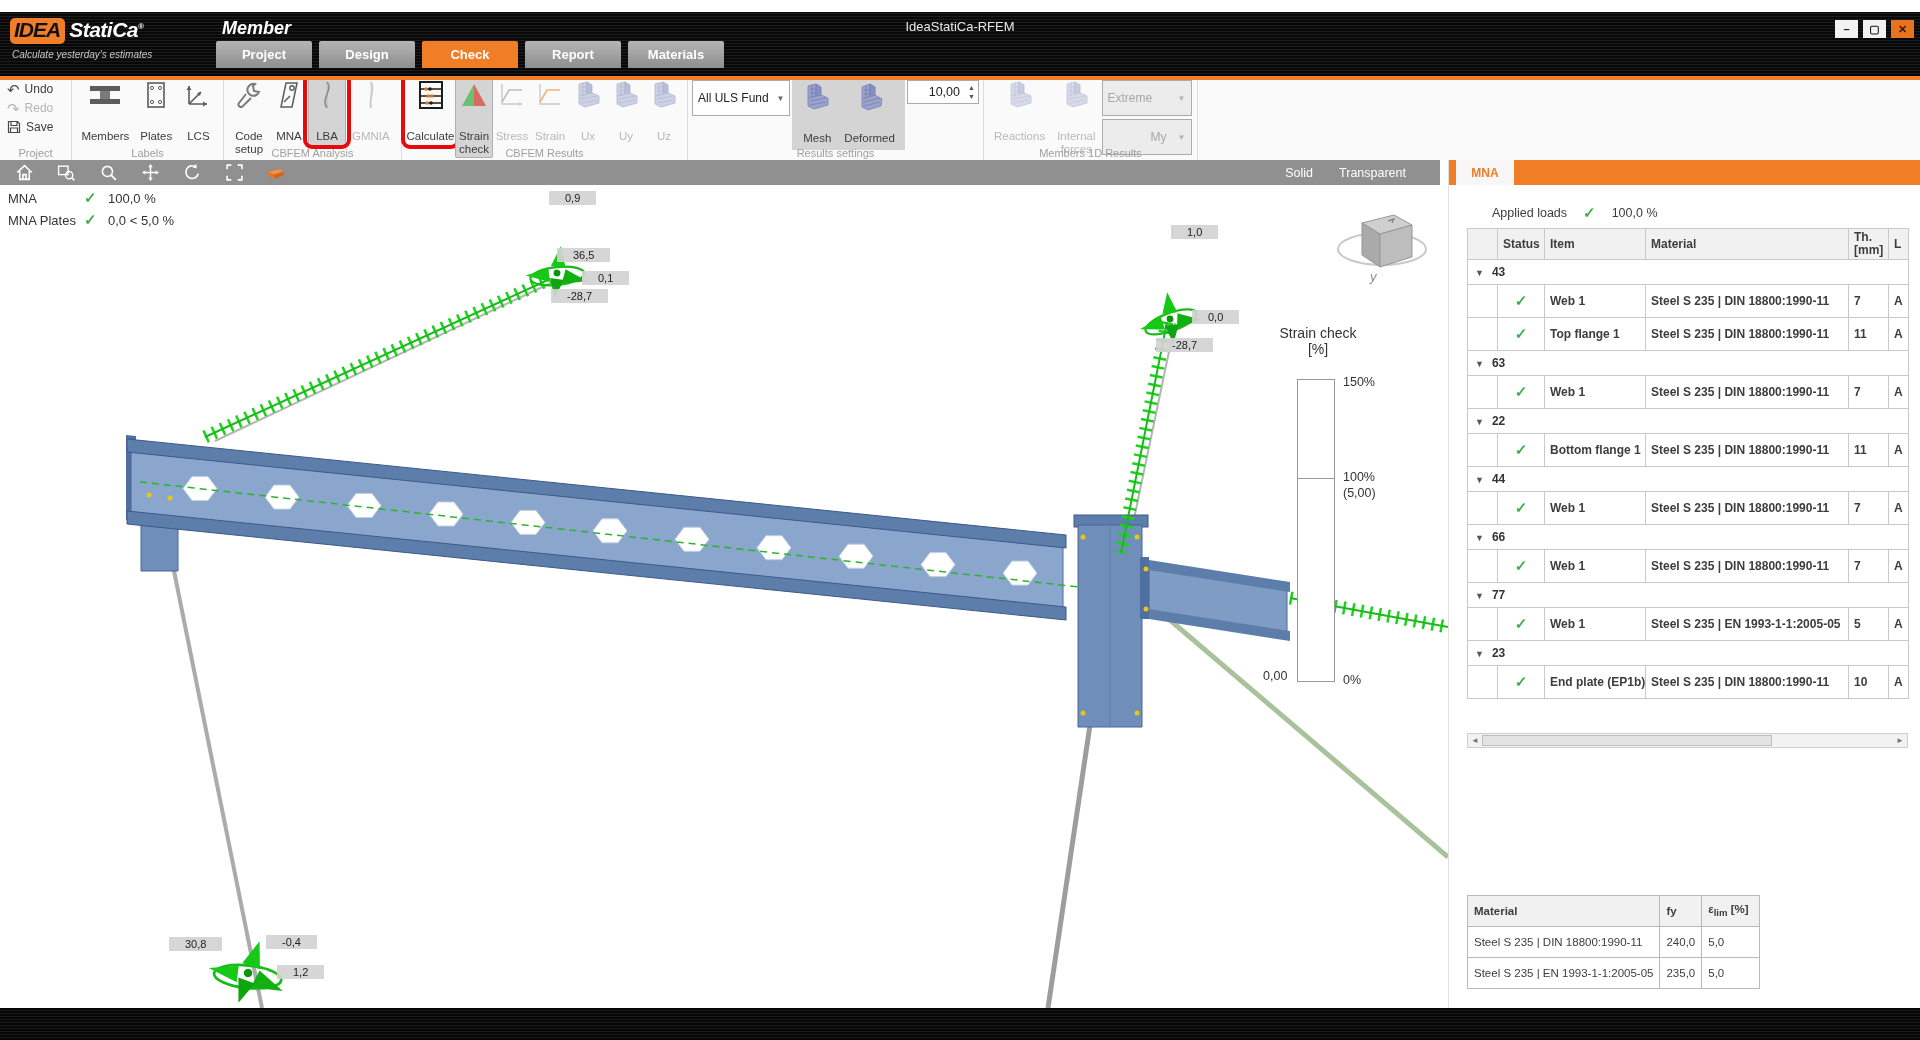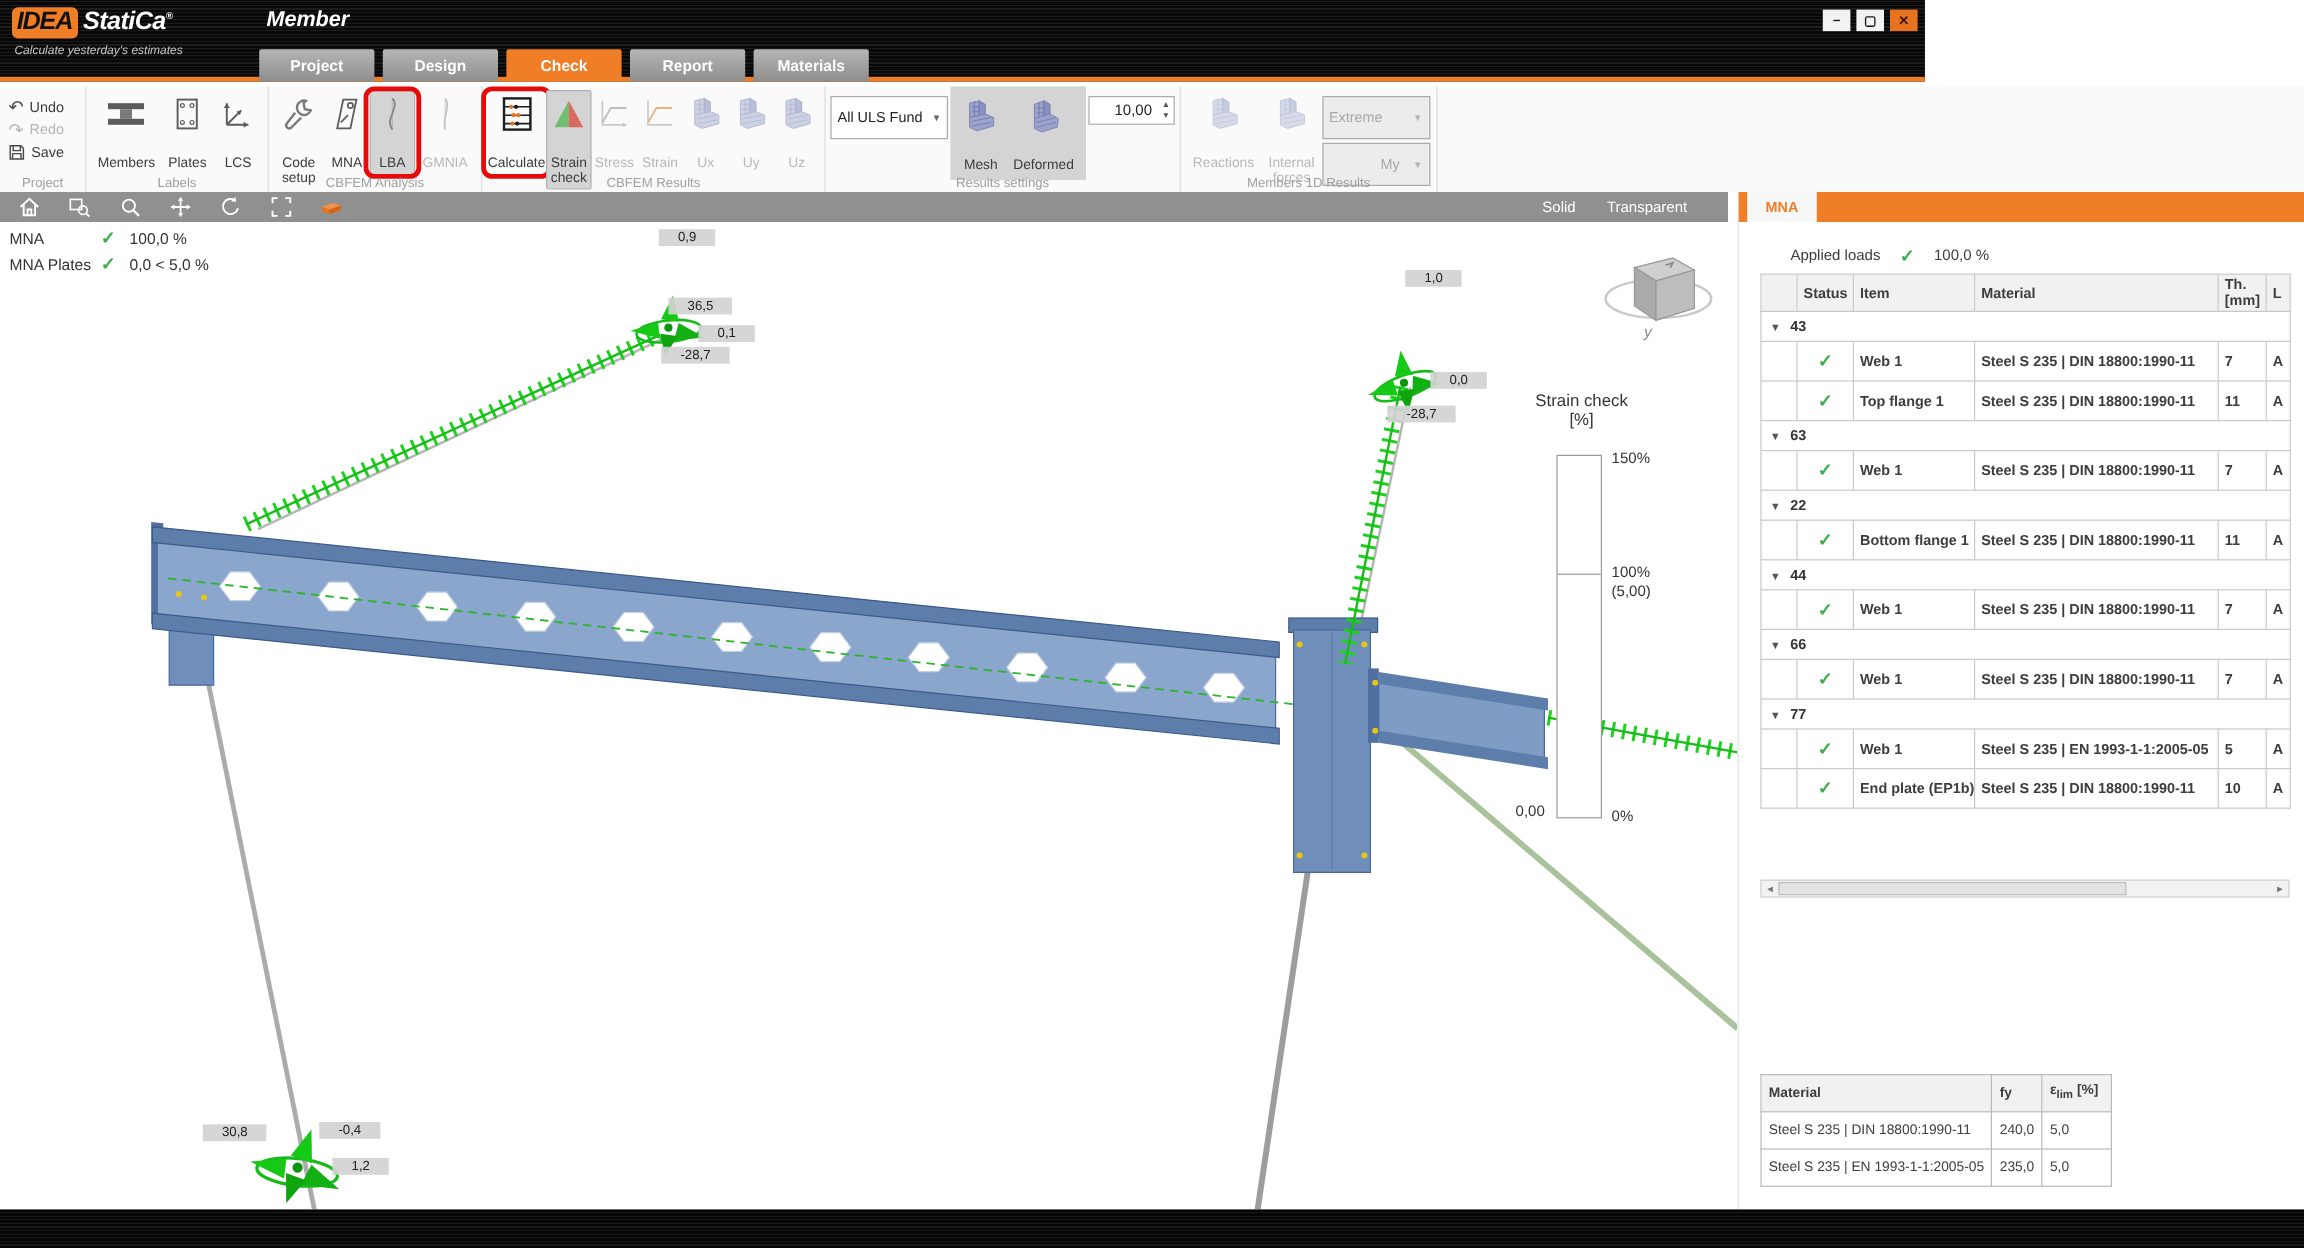--- a/index.html
+++ b/index.html
@@ -1,20 +1,20 @@
 <!DOCTYPE html>
 <html><head>
 <meta charset="utf-8">
 <style>
   * { margin:0; padding:0; box-sizing:border-box; }
   html,body { width:1920px; height:1040px; overflow:hidden; background:#fff;
     font-family:"Liberation Sans", sans-serif; }
 
   
-  .titlebar { position:absolute; left:0; top:0; width:1604px; height:68px;
+  .titlebar { position:absolute; left:0; top:12px; width:1920px; height:68px;
     background:#0e0e0e;
     background-image:repeating-linear-gradient(0deg,#080808 0 2px,#1c1c1c 2px 3px);
     border-bottom:4px solid #F07E26; z-index:30; }
   .logo { position:absolute; left:10px; top:6px; display:flex; align-items:baseline; gap:4px; }
   .logo-idea { background:#F07E26; color:#111; font-weight:900; font-style:italic;
     font-size:21px; padding:0 5px 2px 4px; border-radius:5px; letter-spacing:-1px; }
   .logo-statica { color:#fff; font-weight:900; font-style:italic; font-size:21px; letter-spacing:-0.5px; }
   .logo-reg { color:#fff; font-size:8px; vertical-align:super; }
   .tagline { position:absolute; left:12px; top:37px; color:#c9c9c9; font-style:italic; font-size:10px; }
   .appname { position:absolute; left:222px; top:6px; color:#fff; font-weight:900; font-style:italic; font-size:18px; }
@@ -121,20 +121,21 @@
 </head>
 <body>
 
 <div class="titlebar">
   <div class="logo">
     <span class="logo-idea">IDEA</span>
       <span class="logo-statica"><span>StatiCa</span><sup class="logo-reg">®</sup></span>
   </div>
   <div class="tagline">Calculate yesterday's estimates</div>
   <div class="appname">Member</div>
+  <div class="wintitle">IdeaStatiCa-RFEM</div>
   <div class="winbtns">
     <div class="winbtn">–</div>
     <div class="winbtn">▢</div>
     <div class="winbtn close">✕</div>
   </div>
 </div>
 
 <div class="tabrow">
   <div class="tab">Project</div>
   <div class="tab">Design</div>
@@ -679,20 +680,23 @@
           <td colspan="6"><span class="tri">▼</span><span>77</span></td>
         </tr>
       <tr class="itemrow">
           <td></td>
           <td class="c"><span class="chk">✓</span></td>
           <td>Web 1</td>
           <td>Steel S 235 | EN 1993-1-1:2005-05</td>
           <td>5</td>
           <td>A</td>
         </tr>
+      <tr class="grouprow">
+          <td colspan="6"><span class="tri">▼</span><span>23</span></td>
+        </tr>
       <tr class="itemrow">
           <td></td>
           <td class="c"><span class="chk">✓</span></td>
           <td>End plate (EP1b)</td>
           <td>Steel S 235 | DIN 18800:1990-11</td>
           <td>10</td>
           <td>A</td>
         </tr>
     </tbody>
   </table>

